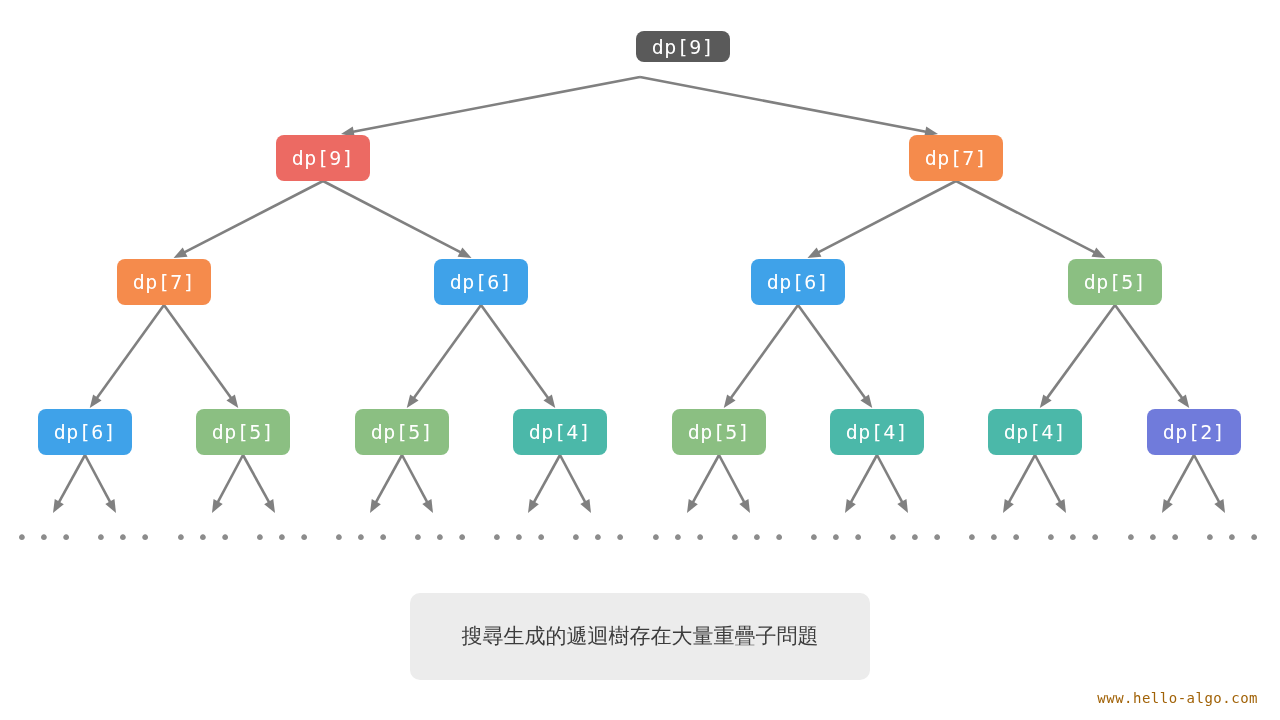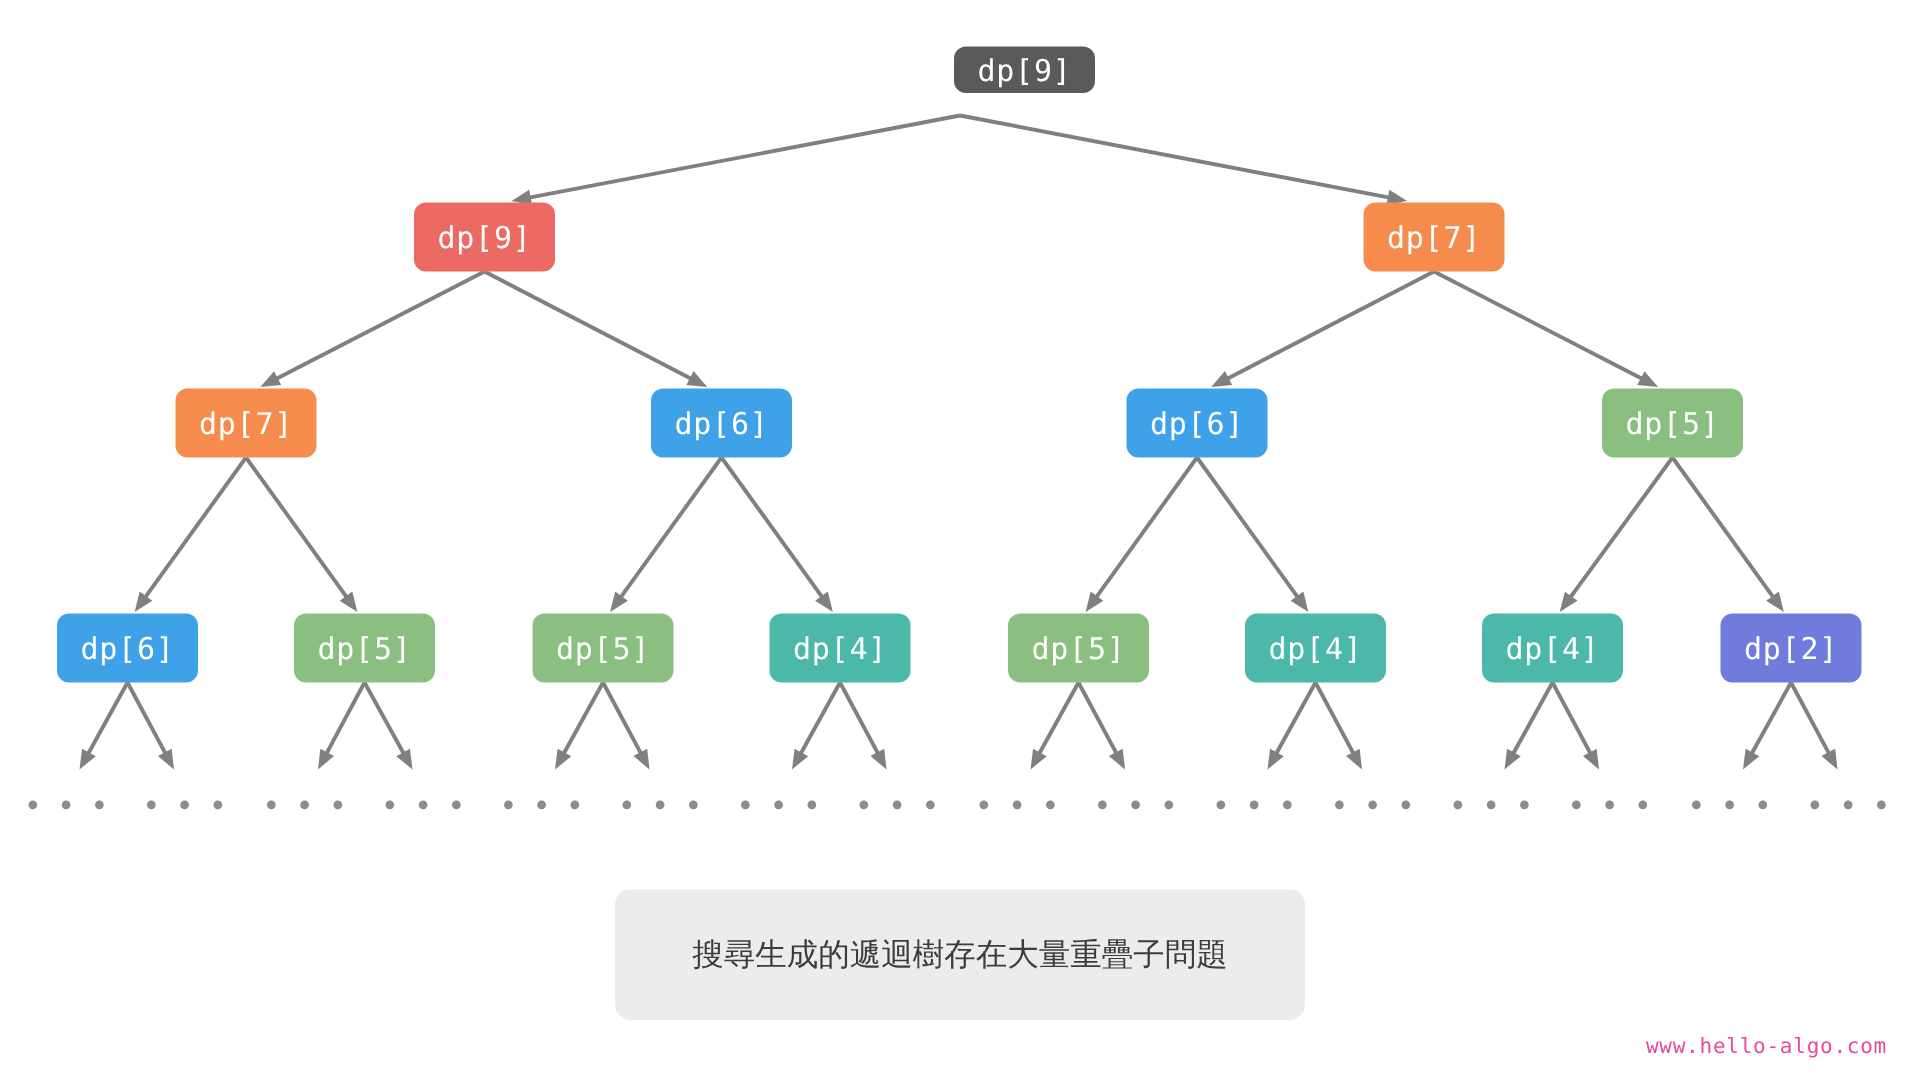--- a/index.html
+++ b/index.html
@@ -83,21 +83,21 @@
     font-weight: bold;
     vertical-align: super;
     line-height: 0;
   }
   #watermark {
     position: absolute;
     right: 22px;
     bottom: 14px;
     font-family: "DejaVu Sans Mono", monospace;
     font-size: 14px;
-    color: #ec4899;
+    color: #a16207;
     letter-spacing: 0.5px;
     white-space: nowrap;
   }
 </style>
 </head>
 <body>
 
 <div id="canvas">
 
   <svg class="edge-layer" id="edge-layer" viewBox="0 0 1280 720" xmlns="http://www.w3.org/2000/svg">

